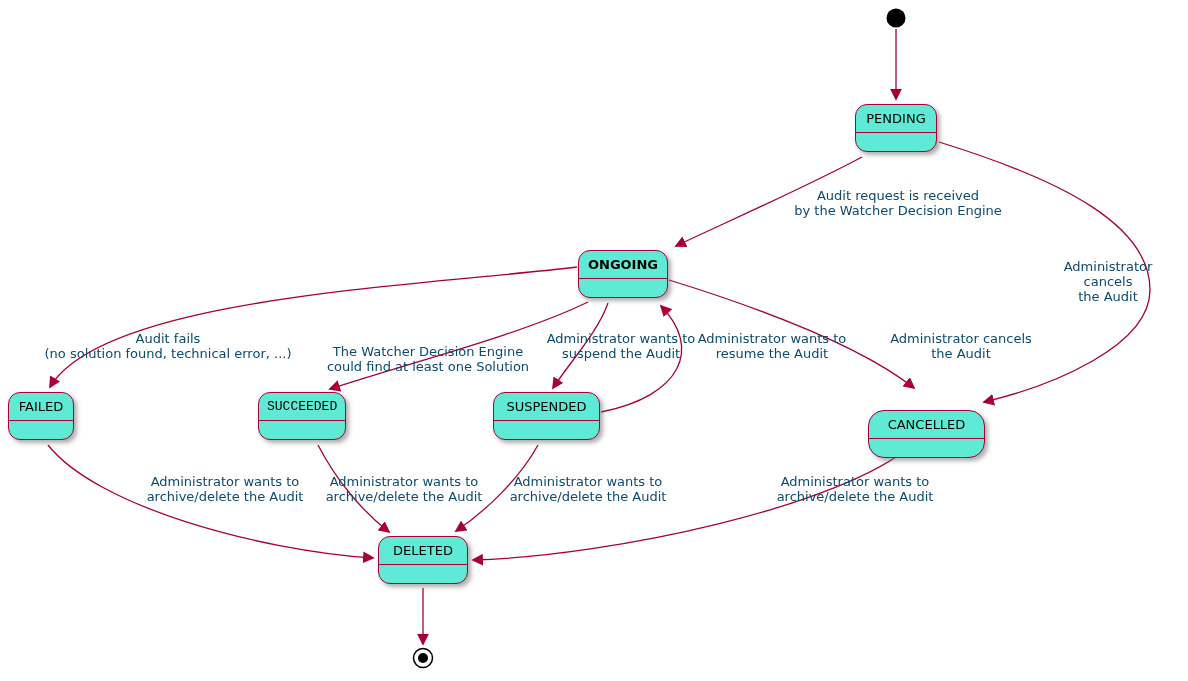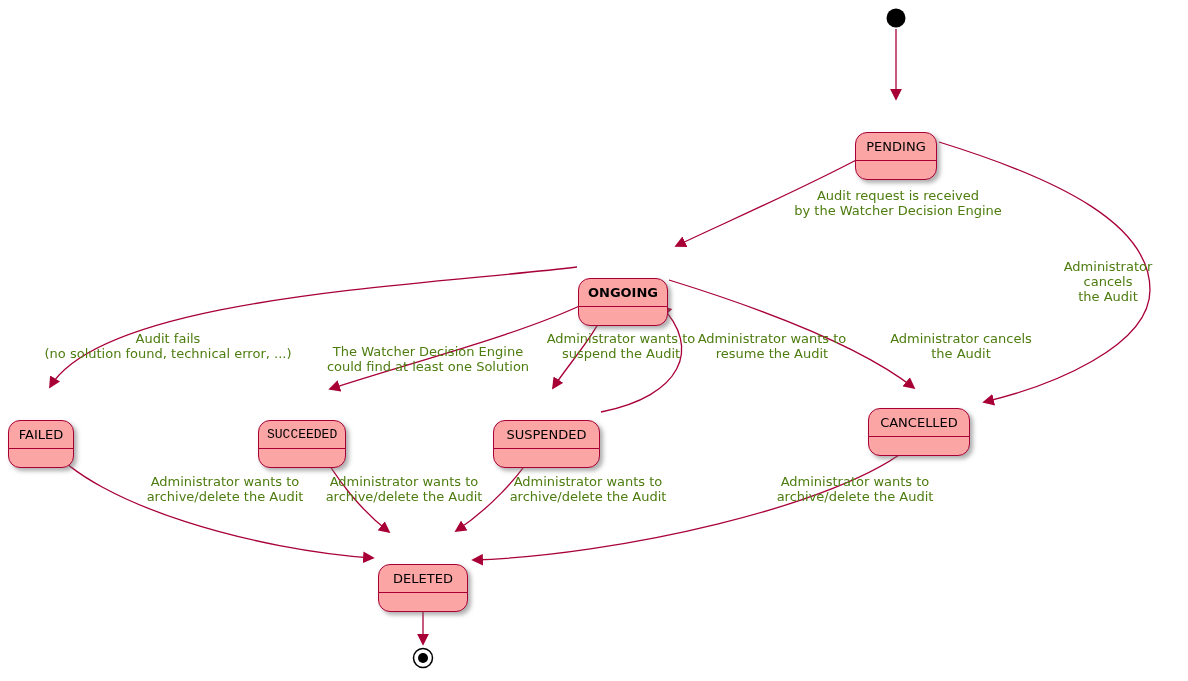--- a/index.html
+++ b/index.html
@@ -7,26 +7,25 @@
   #canvas {
     position:relative;
     width:1188px; height:681px;
     background:#ffffff;
     overflow:hidden;
   }
   #edges { position:absolute; left:0; top:0; width:1188px; height:681px; }
 
   .state {
     position:absolute;
-    background:#fca5a5;
+    background:#5eead4;
     border:1.5px solid #A80036;
     border-radius:12px;
     box-shadow:3px 3px 4px rgba(110,110,110,0.55);
     box-sizing:border-box;
-    margin-top:28px;
   }
   .state-title {
     padding:6px 8px 5px 8px;
     text-align:center;
     font-size:13px;
     line-height:16px;
     white-space:nowrap;
   }
   .state-body {
     border-top:1.5px solid #A80036;
@@ -34,21 +33,21 @@
     border-radius:0 0 10px 10px;
   }
 
   .elabel {
     position:absolute;
     transform:translateX(-50%);
     text-align:center;
     font-size:13px;
     line-height:15px;
     white-space:pre-line;
-    color:#4d7c0f;
+    color:#0c4a6e;
   }
   .elabel-left {
     position:absolute;
     text-align:left;
     font-size:13px;
     line-height:15px;
     white-space:pre-line;
     color:#000000;
   }
 </style>
@@ -108,21 +107,21 @@
   <div class="state" style="left:258px; top:392px; width:88px;font-family:Liberation Mono, monospace;">
     <div class="state-title">SUCCEEDED</div>
     <div class="state-body"></div>
   </div>
 
   <div class="state" style="left:493px; top:392px; width:107px;">
     <div class="state-title">SUSPENDED</div>
     <div class="state-body"></div>
   </div>
 
-  <div class="state" style="left:868px; top:380px; width:102px;">
+  <div class="state" style="left:868px; top:410px; width:117px;border-radius:16px;">
     <div class="state-title">CANCELLED</div>
     <div class="state-body"></div>
   </div>
 
   <div class="state" style="left:378px; top:536px; width:90px;">
     <div class="state-title">DELETED</div>
     <div class="state-body"></div>
   </div>
 
   <div class="elabel" style="left:898px; top:188px;">Audit request is received

